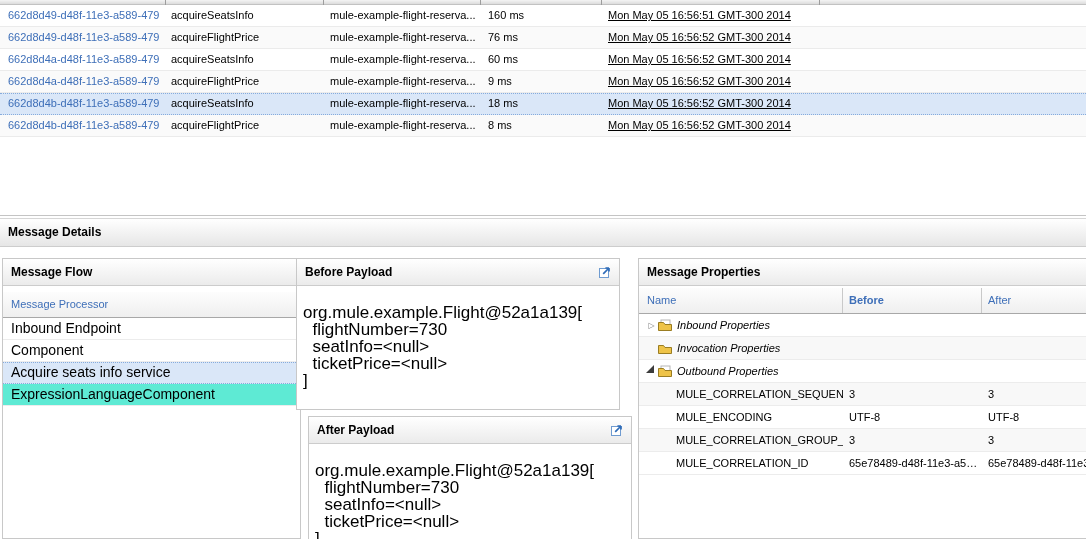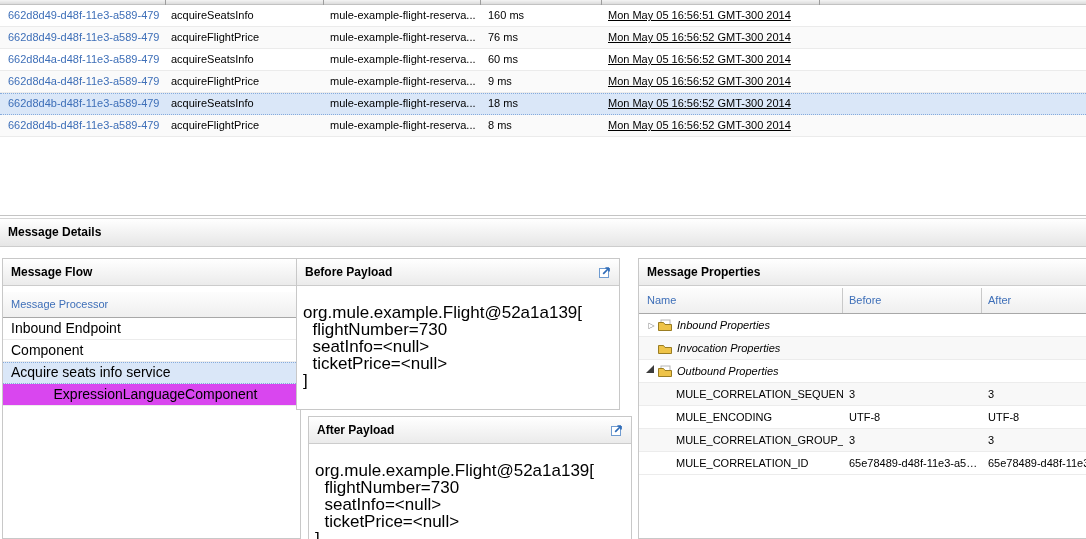--- a/index.html
+++ b/index.html
@@ -39,30 +39,30 @@
   .p-flow  { left:2px;   top:258px; width:299px; height:281px; }
   .p-before{ left:296px; top:258px; width:324px; height:152px; }
   .p-after { left:308px; top:416px; width:324px; height:150px; }
   .p-props { left:638px; top:258px; width:555px; height:281px; }
   
   .flow-colhead {
     height:26px; line-height:25px; padding-left:8px; font-size:11px; color:#3e6fb8;
     background:linear-gradient(#fdfdfd,#efefef); border-bottom:1px solid #a8a8a8; margin-top:6px;
   }
   .flow-row { height:22px; line-height:21px; font-size:14px; padding-left:8px; border-bottom:1px solid #ececec; background:#fff; white-space:nowrap; overflow:hidden; }
-  .flow-row.alt { background:#d946ef;text-align:center; }
+  .flow-row.alt { background:#5eead4; }
   .flow-row.sel { background:#dae7f8; border-top:1px dotted #86abdc; border-bottom:1px dotted #86abdc; line-height:19px; }
   
   .payload { padding:18px 6px 0 6px; font-size:17px; line-height:17px; white-space:pre; overflow:hidden; }
   
   .props-colhead { display:flex; height:26px; line-height:25px; font-size:11px; color:#3e6fb8;
     background:linear-gradient(#fdfdfd,#efefef); border-bottom:1px solid #a8a8a8; margin-top:2px; }
   .pc { overflow:hidden; white-space:nowrap; flex:0 0 auto; }
   .ph-name   { width:204px; padding-left:8px; border-right:1px solid #c9c9c9; }
-  .ph-before { width:139px; padding-left:6px; border-right:1px solid #c9c9c9; }
+  .ph-before { width:139px; padding-left:6px; border-right:1px solid #c9c9c9;font-weight:bold; }
   .ph-after  { flex:1 1 auto; padding-left:6px; }
   .prow { display:flex; align-items:center; height:23px; font-size:11px; border-bottom:1px solid #ececec; background:#fff; }
   .prow.alt { background:#f8f8f8; }
   .toggle { display:inline-block; width:11px; margin-left:7px; font-size:8px; color:#818181; text-align:center; flex:0 0 auto; }
   .tri-open { display:inline-block; width:0; height:0; border-style:solid; border-width:0 0 8px 8px; border-color:transparent transparent #3c3c3c transparent; margin:0 3px 2px 0; }
   .foldr { display:inline-flex; width:18px; flex:0 0 auto; }
   .glabel { padding-left:2px;font-style:italic; }
   .pname  { width:204px; padding-left:37px; line-height:23px; }
   .pbefore{ width:139px; padding-left:6px; line-height:23px; }
   .pafter { flex:1 1 auto; padding-left:6px; line-height:23px; }

